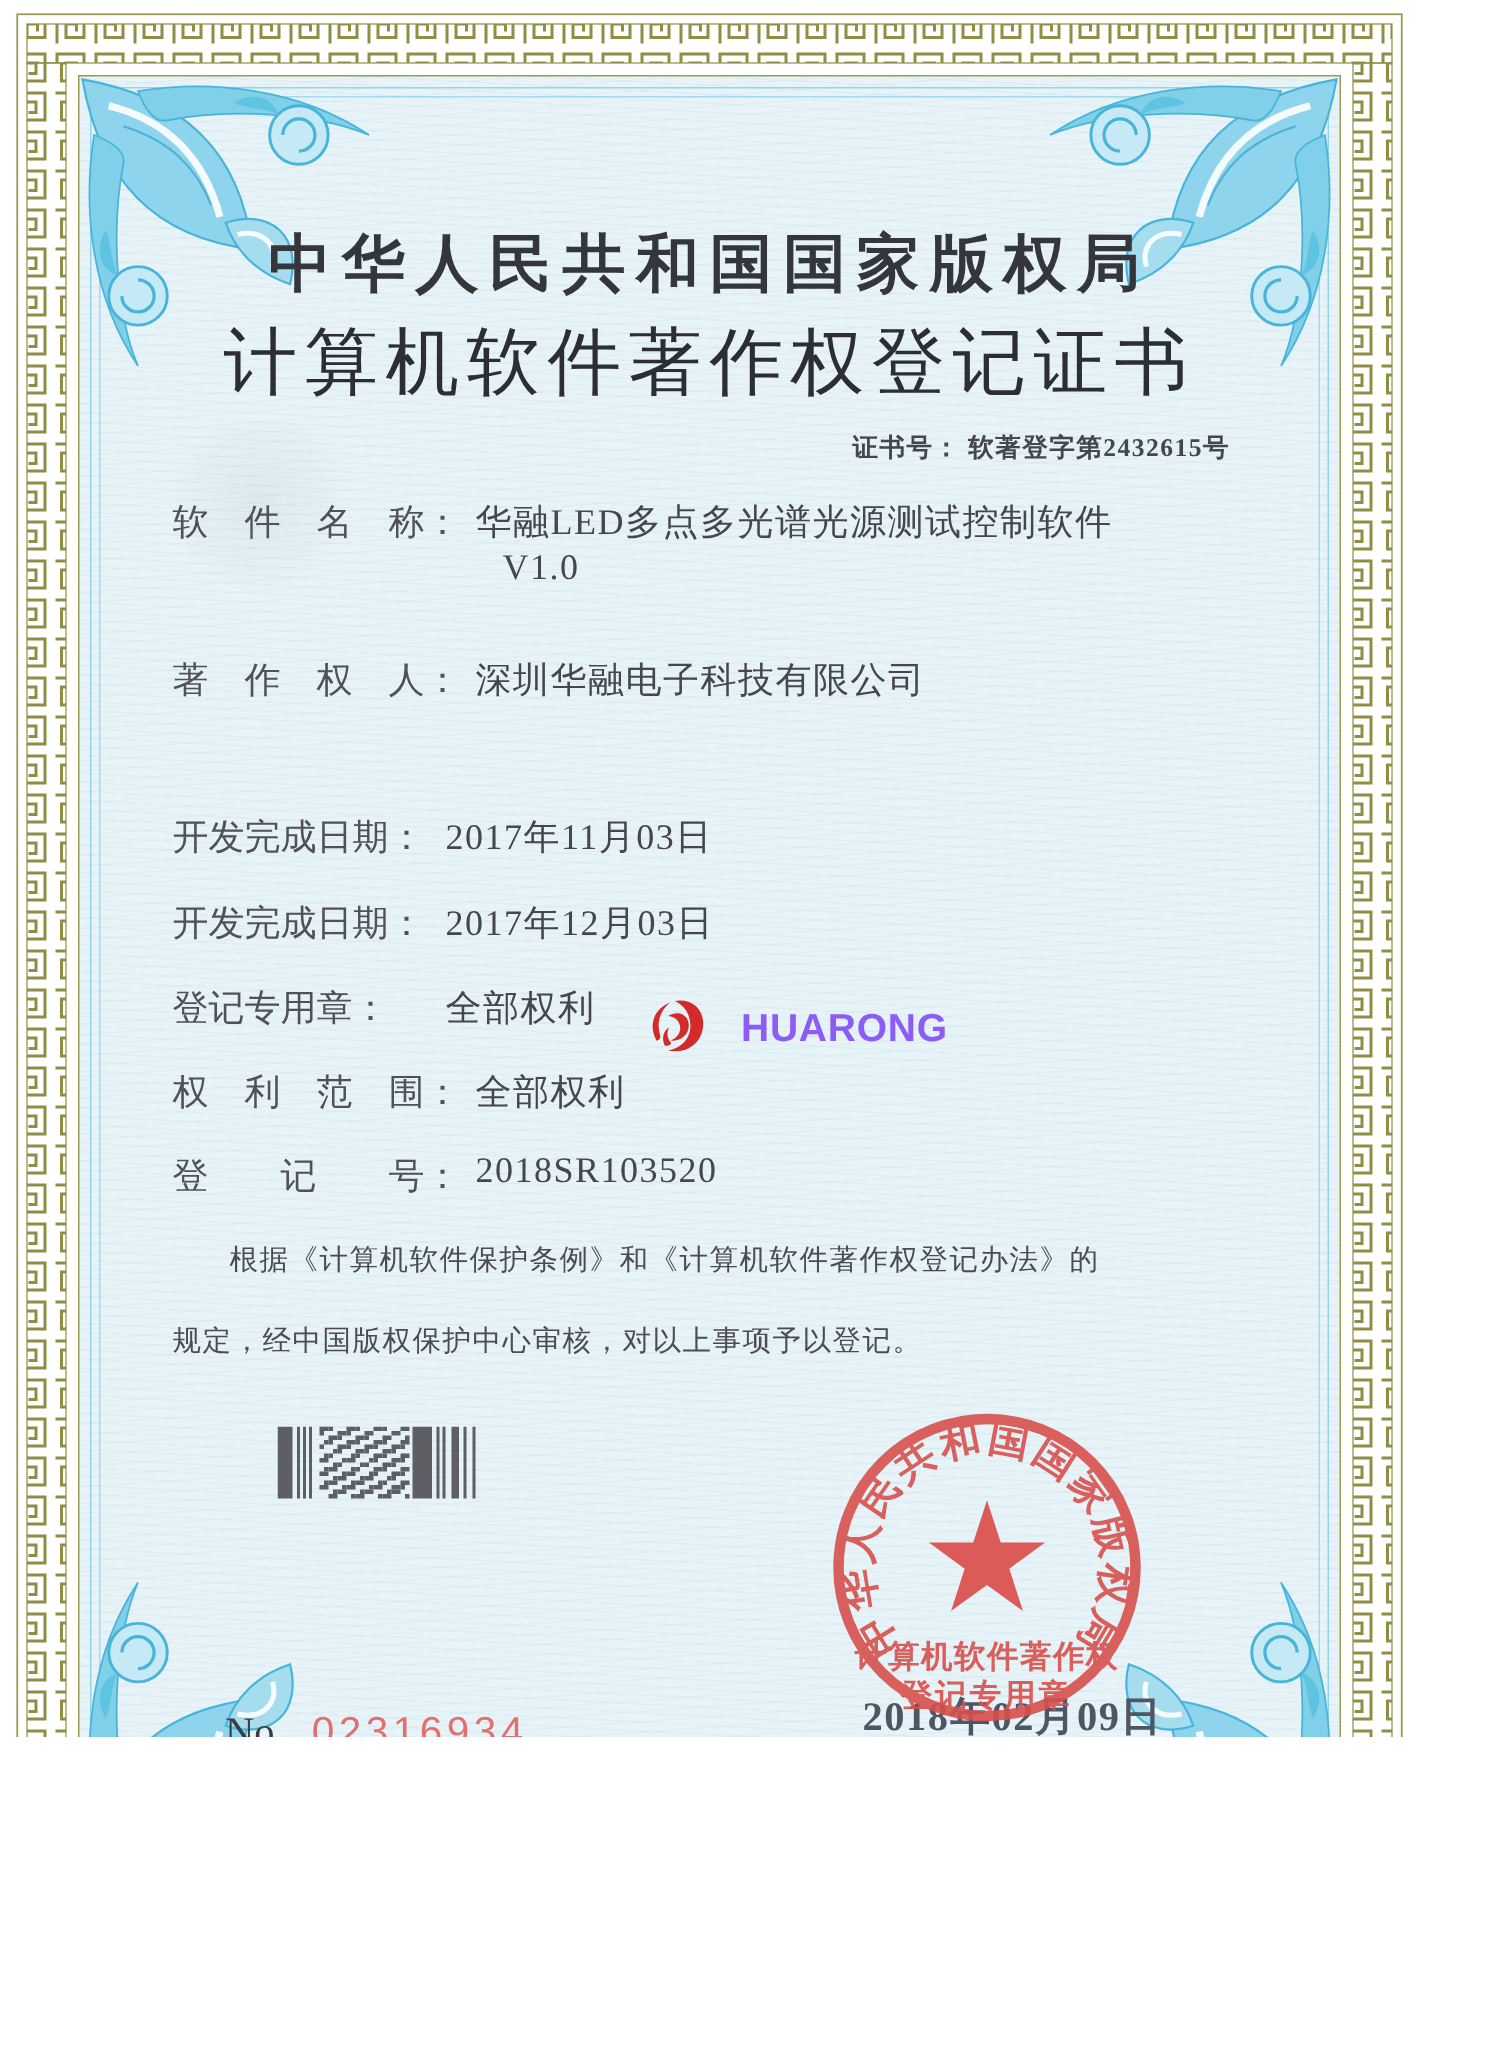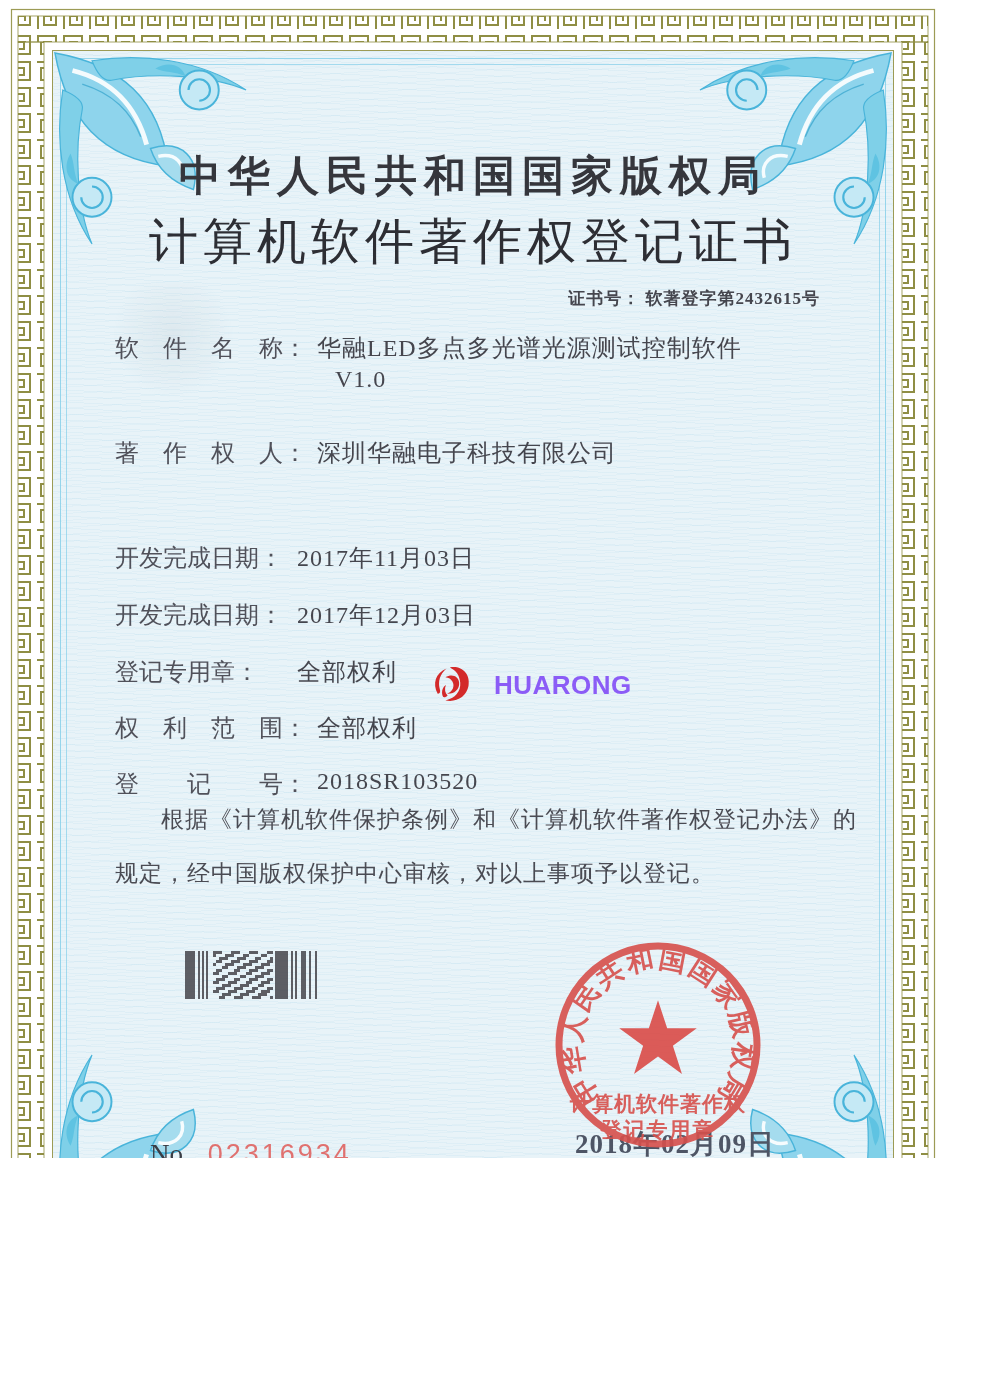--- a/index.html
+++ b/index.html
@@ -18,21 +18,21 @@
   .frame{position:absolute;left:8px;top:6px;}
   .txt{position:absolute;color:#44454c;}
   .center-band{left:8px;width:930px;text-align:center;}
   .authority{top:148px;font-size:42px;font-weight:700;letter-spacing:7px;color:#35363c;}
   .cert-title{top:209px;font-size:49px;font-weight:400;letter-spacing:5px;color:#2d2e34;}
   .certno{left:500px;top:287px;width:320px;text-align:right;font-size:17px;font-weight:600;color:#45464e;letter-spacing:1px;}
   .row{position:absolute;left:115px;display:flex;font-size:24px;}
   .row .lbl{color:#50515a;min-width:172px;letter-spacing:0px;}
   .row .val{color:#45464e;margin-left:10px;letter-spacing:1px;}
   .val2{position:absolute;left:287px;top:366px;font-size:24px;color:#45464e;letter-spacing:1px;margin-left:48px;}
-  .statement{position:absolute;left:115px;top:793px;width:760px;font-size:23px;color:#4a4b53;line-height:54px;letter-spacing:1px;}
+  .statement{position:absolute;left:115px;top:814px;width:760px;font-size:19px;color:#4a4b53;line-height:54px;letter-spacing:1px;font-family:Liberation Mono, monospace;}
   .statement .l1{padding-left:2em;}
   .logo{position:absolute;left:430px;top:663px;display:flex;align-items:center;}
   .logo-text{font-family:"Liberation Sans","DejaVu Sans",sans-serif;font-size:26px;font-weight:800;color:#8b5cf6;letter-spacing:.5px;margin-left:20px;}
   .barcode{position:absolute;left:185px;top:951px;}
   .seal{position:absolute;left:542px;top:929px;}
   .seal-date{position:absolute;left:568px;top:1126px;width:214px;text-align:center;font-size:27px;font-weight:600;color:#4e5565;letter-spacing:1px;}
   .serial{position:absolute;left:150px;top:1139px;display:flex;align-items:baseline;}
   .serial .pfx{font-size:27px;color:#3a3d45;}
   .serial .num{font-size:27px;color:#e0716f;margin-left:18px;letter-spacing:3px;font-family:Liberation Sans, sans-serif;}
   .ghost{position:absolute;left:112px;top:282px;width:122px;height:116px;border-radius:14px;

